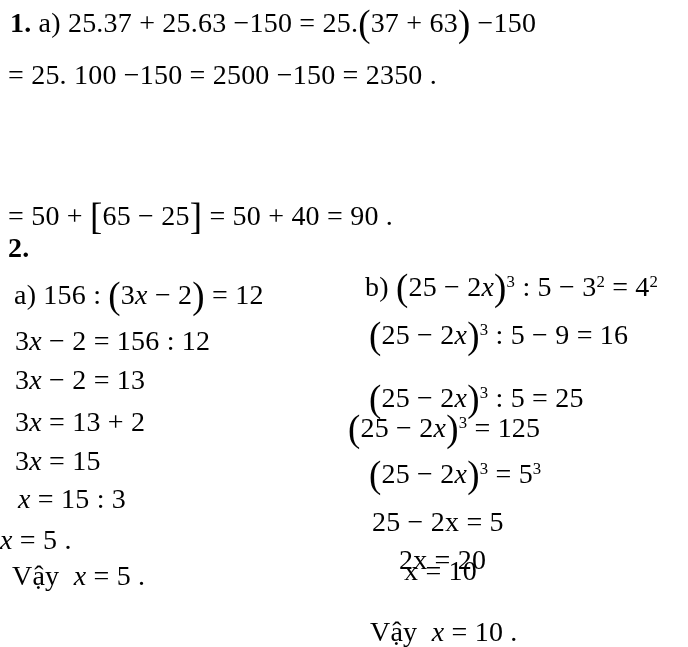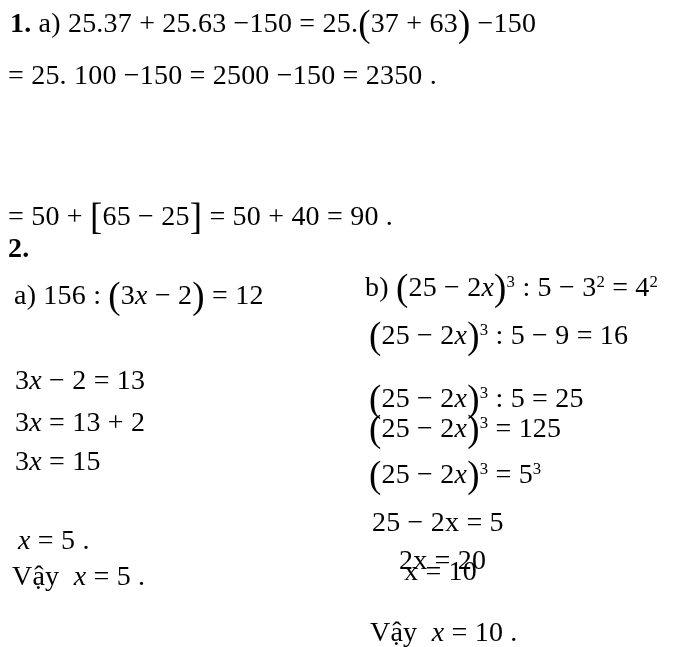--- a/index.html
+++ b/index.html
@@ -33,48 +33,50 @@
   .p-l3   { left: 10px;  top: 118px; }
   .p-l4   { left: 8px;   top: 176px; margin-top: 24px; }
   .p-lbl2 { left: 8px;   top: 232px; }
   
   .p-a1 { left: 14px; top: 279px; }
   .p-a2 { left: 15px; top: 325px; }
   .p-a3 { left: 15px; top: 364px; font-family: Liberation Serif, serif; }
   .p-a4 { left: 15px; top: 406px; }
   .p-a5 { left: 15px; top: 445px; }
   .p-a6 { left: 18px; top: 483px; }
-  .p-a7 { left: 18px; top: 524px; }
+  .p-a7 { left: 0; top: 524px; }
   .p-a8 { left: 12px; top: 560px; }
   
   .p-b1 { left: 365px; top: 271px; }
   .p-b2 { left: 369px; top: 319px; }
   .p-b3 { left: 369px; top: 366px; margin-top: 16px; }
-  .p-b4 { left: 369px; top: 412px; }
+  .p-b4 { left: 348px; top: 412px; }
   .p-b5 { left: 369px; top: 458px; }
   .p-b6 { left: 372px; top: 506px; }
   .p-b7 { left: 372px; top: 544px; margin-left: 27px; }
   .p-b8 { left: 372px; top: 555px; margin-left: 32px; }
   .p-b9 { left: 370px; top: 616px; }
 </style>
 </head>
 <body style="background: rgb(255, 255, 255); color: rgb(0, 0, 0);">
 
 <div class="page">
 
   <div class="mline p-l1"><span class="bd">1.</span><span> a) </span><span>25.37 + 25.63 −150 = 25.</span><span class="t1">(</span><span>37 + 63</span><span class="t1">)</span><span> −150</span></div>
   <div class="mline p-l2"><span>= 25. 100 −150 = 2500 −150 = 2350 .</span></div>
   <div class="mline p-l4"><span>= 50 + </span><span class="t1">[</span><span>65 − 25</span><span class="t1">]</span><span> = 50 + 40 = 90 .</span></div>
 
   <div class="mline p-lbl2"><span class="bd">2.</span></div>
 
   <div class="mline p-a1"><span>a) 156 : </span><span class="t1">(</span><span>3</span><span class="it">x</span><span> − 2</span><span class="t1">)</span><span> = 12</span></div>
+  <div class="mline p-a2"><span>3</span><span class="it">x</span><span> − 2 = 156 : 12</span></div>
   <div class="mline p-a3"><span>3</span><span class="it">x</span><span> − 2 = 13</span></div>
   <div class="mline p-a4"><span>3</span><span class="it">x</span><span> = 13 + 2</span></div>
   <div class="mline p-a5"><span>3</span><span class="it">x</span><span> = 15</span></div>
+  <div class="mline p-a6"><span class="it">x</span><span> = 15 : 3</span></div>
   <div class="mline p-a7"><span class="it">x</span><span> = 5 .</span></div>
   <div class="mline p-a8"><span>Vậy  </span><span class="it">x</span><span> = 5 .</span></div>
 
   <div class="mline p-b1"><span>b) </span><span class="t1">(</span><span>25 − 2</span><span class="it">x</span><span class="t1">)</span><sup>3</sup><span> : 5 − 3</span><sup>2</sup><span> = 4</span><sup>2</sup></div>
   <div class="mline p-b2"><span class="t1">(</span><span>25 − 2</span><span class="it">x</span><span class="t1">)</span><sup>3</sup><span> : 5 − 9 = 16</span></div>
   <div class="mline p-b3"><span class="t1">(</span><span>25 − 2</span><span class="it">x</span><span class="t1">)</span><sup>3</sup><span> : 5 = 25</span></div>
   <div class="mline p-b4"><span class="t1">(</span><span>25 − 2</span><span class="it">x</span><span class="t1">)</span><sup>3</sup><span> = 125</span></div>
   <div class="mline p-b5"><span class="t1">(</span><span>25 − 2</span><span class="it">x</span><span class="t1">)</span><sup>3</sup><span> = 5</span><sup>3</sup></div>
   <div class="mline p-b6"><span>25 − 2x = 5</span></div>
   <div class="mline p-b7"><span>2x = 20</span></div>

